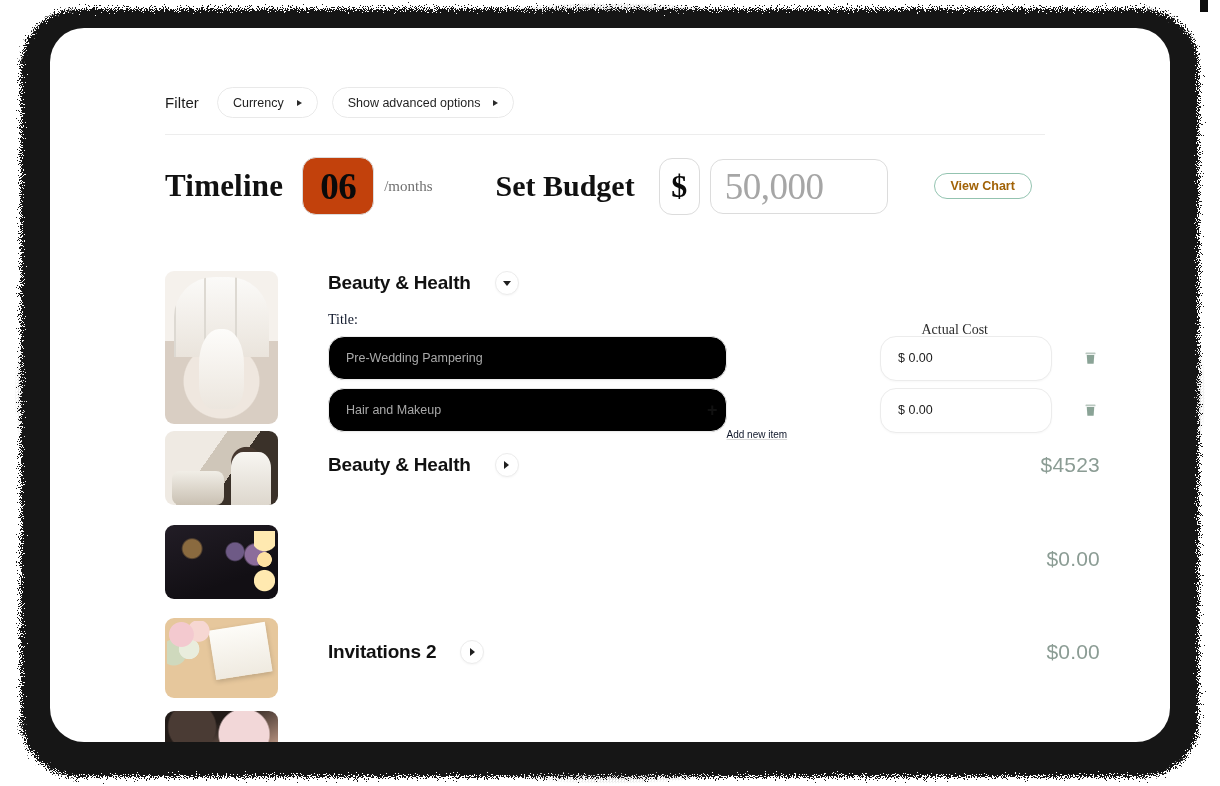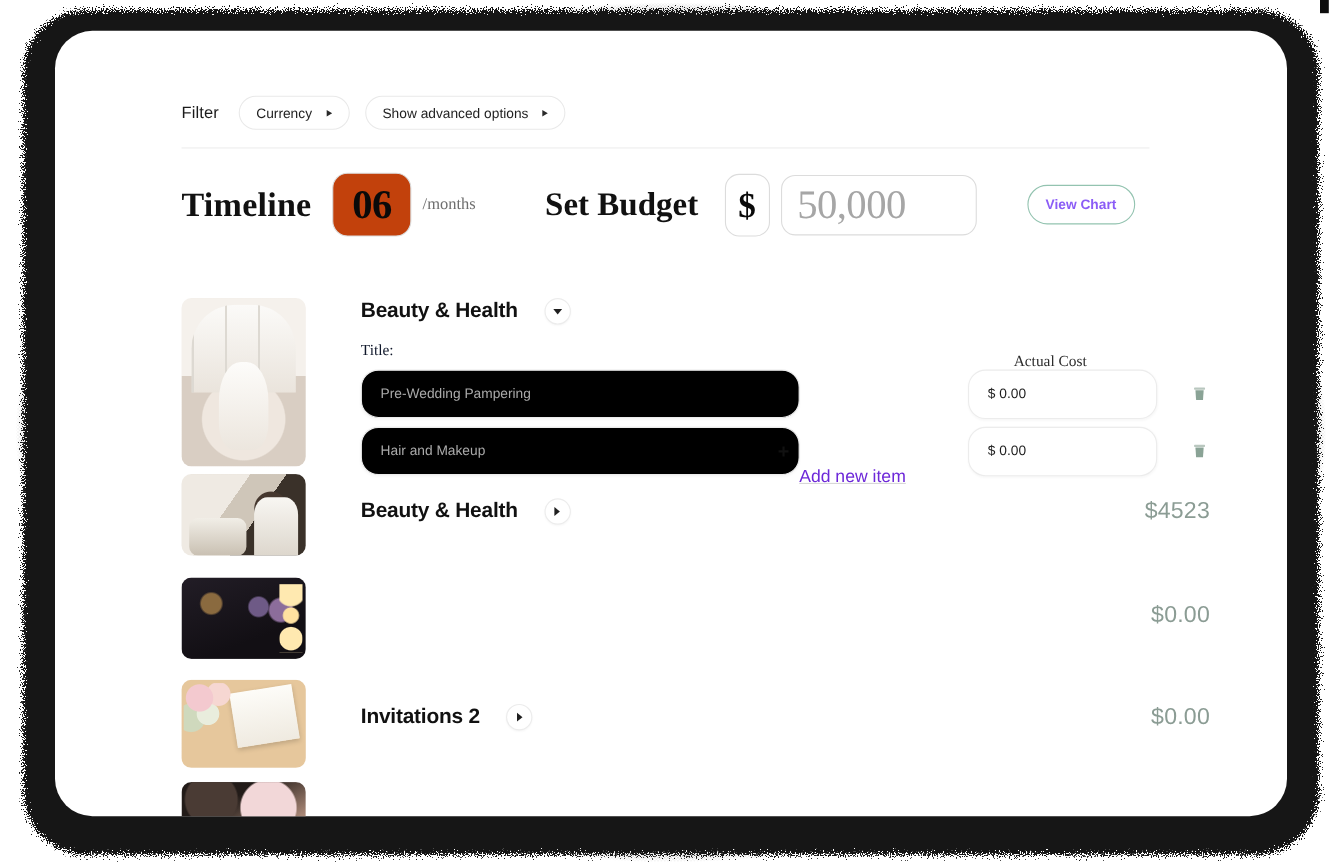--- a/index.html
+++ b/index.html
@@ -130,25 +130,25 @@
   #budget-box {
     width: 178px; height: 55px;
     border: 1px solid #dcdcdc; border-radius: 13px;
     margin-left: 10px;
     display:flex; align-items:center; padding-left: 14px;
     cursor: text;
   }
   #budget-placeholder { font-size: 37px; color: #a6a6a6; letter-spacing: -.5px; }
   #view-chart-btn {
     margin-left: 46px;
-    width: 98px; height: 36px;
+    width: 98px; height: 26px;
     border: 1px solid #93c3b0; border-radius: 18px;
     background:#fff;
     display:flex; align-items:center; justify-content:center;
-    font-size: 12.5px; font-weight: 700; color: #8b5cf6;
+    font-size: 12.5px; font-weight: 700; color: #a16207;
     cursor: pointer;
   }
 
   
   #category-list { position: absolute; left: 115px; top: 243px; width: 935px; }
   .cat-row { position: relative; display: flex; gap: 14px; }
   .thumb {
     width: 113px; border-radius: 9px; flex: 0 0 113px;
     background-size: cover; background-position: center;
     overflow:hidden;
@@ -201,21 +201,21 @@
     position:absolute; right: 2px;
     width: 15px; height: 16px;
     cursor:pointer;
   }
   .add-new {
     position:absolute; left: 415px;
     display:flex; align-items:center; gap: 9px;
     cursor:pointer;
   }
   .plus-glyph { font-size: 18px; font-weight:700; color:#111; line-height:1; }
-  .add-text { font-size:16px; color:#6d28d9; text-decoration: underline; text-decoration-color:#d7d7d7;margin-top:48px; }
+  .add-text { font-size:10px; color:#0f172a; text-decoration: underline; text-decoration-color:#d7d7d7;margin-top:48px; }
 
   
   .art-spa{
     background:
       radial-gradient(ellipse 55% 40% at 50% 72%, #efe7df 0 60%, transparent 62%),
       linear-gradient(#f5f1ec 0 46%, #d9cec3 46% 100%),
       #efe9e3;
     position:relative;
   }
   .art-spa::before{

